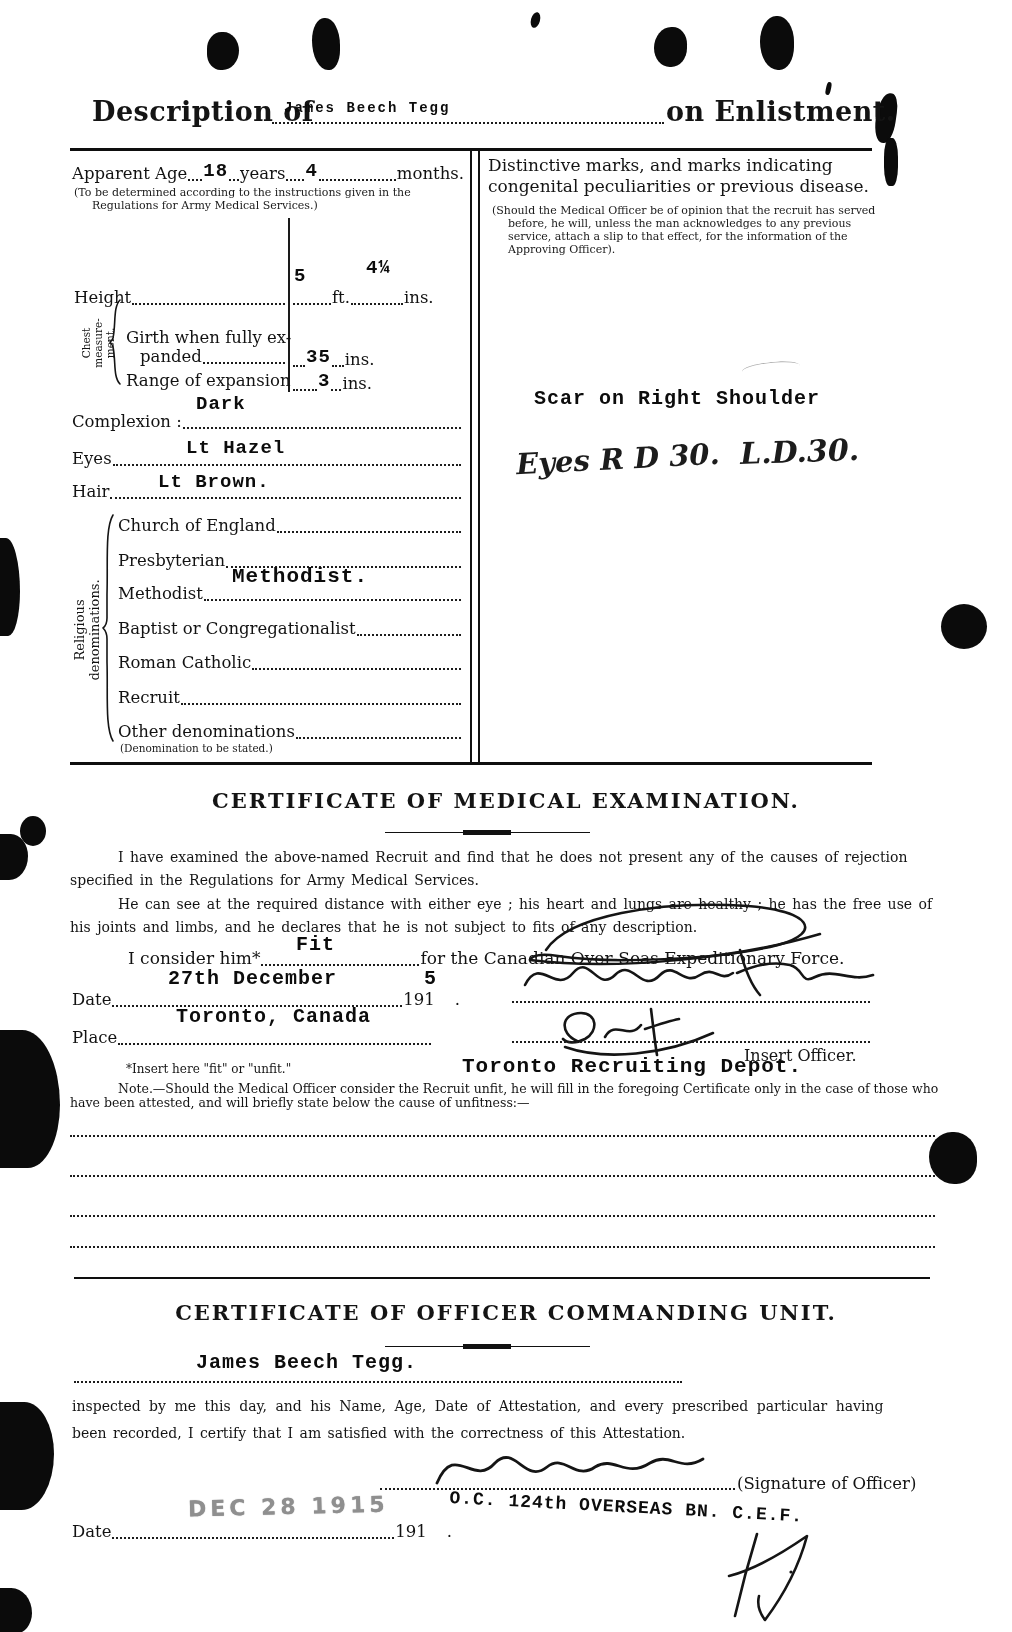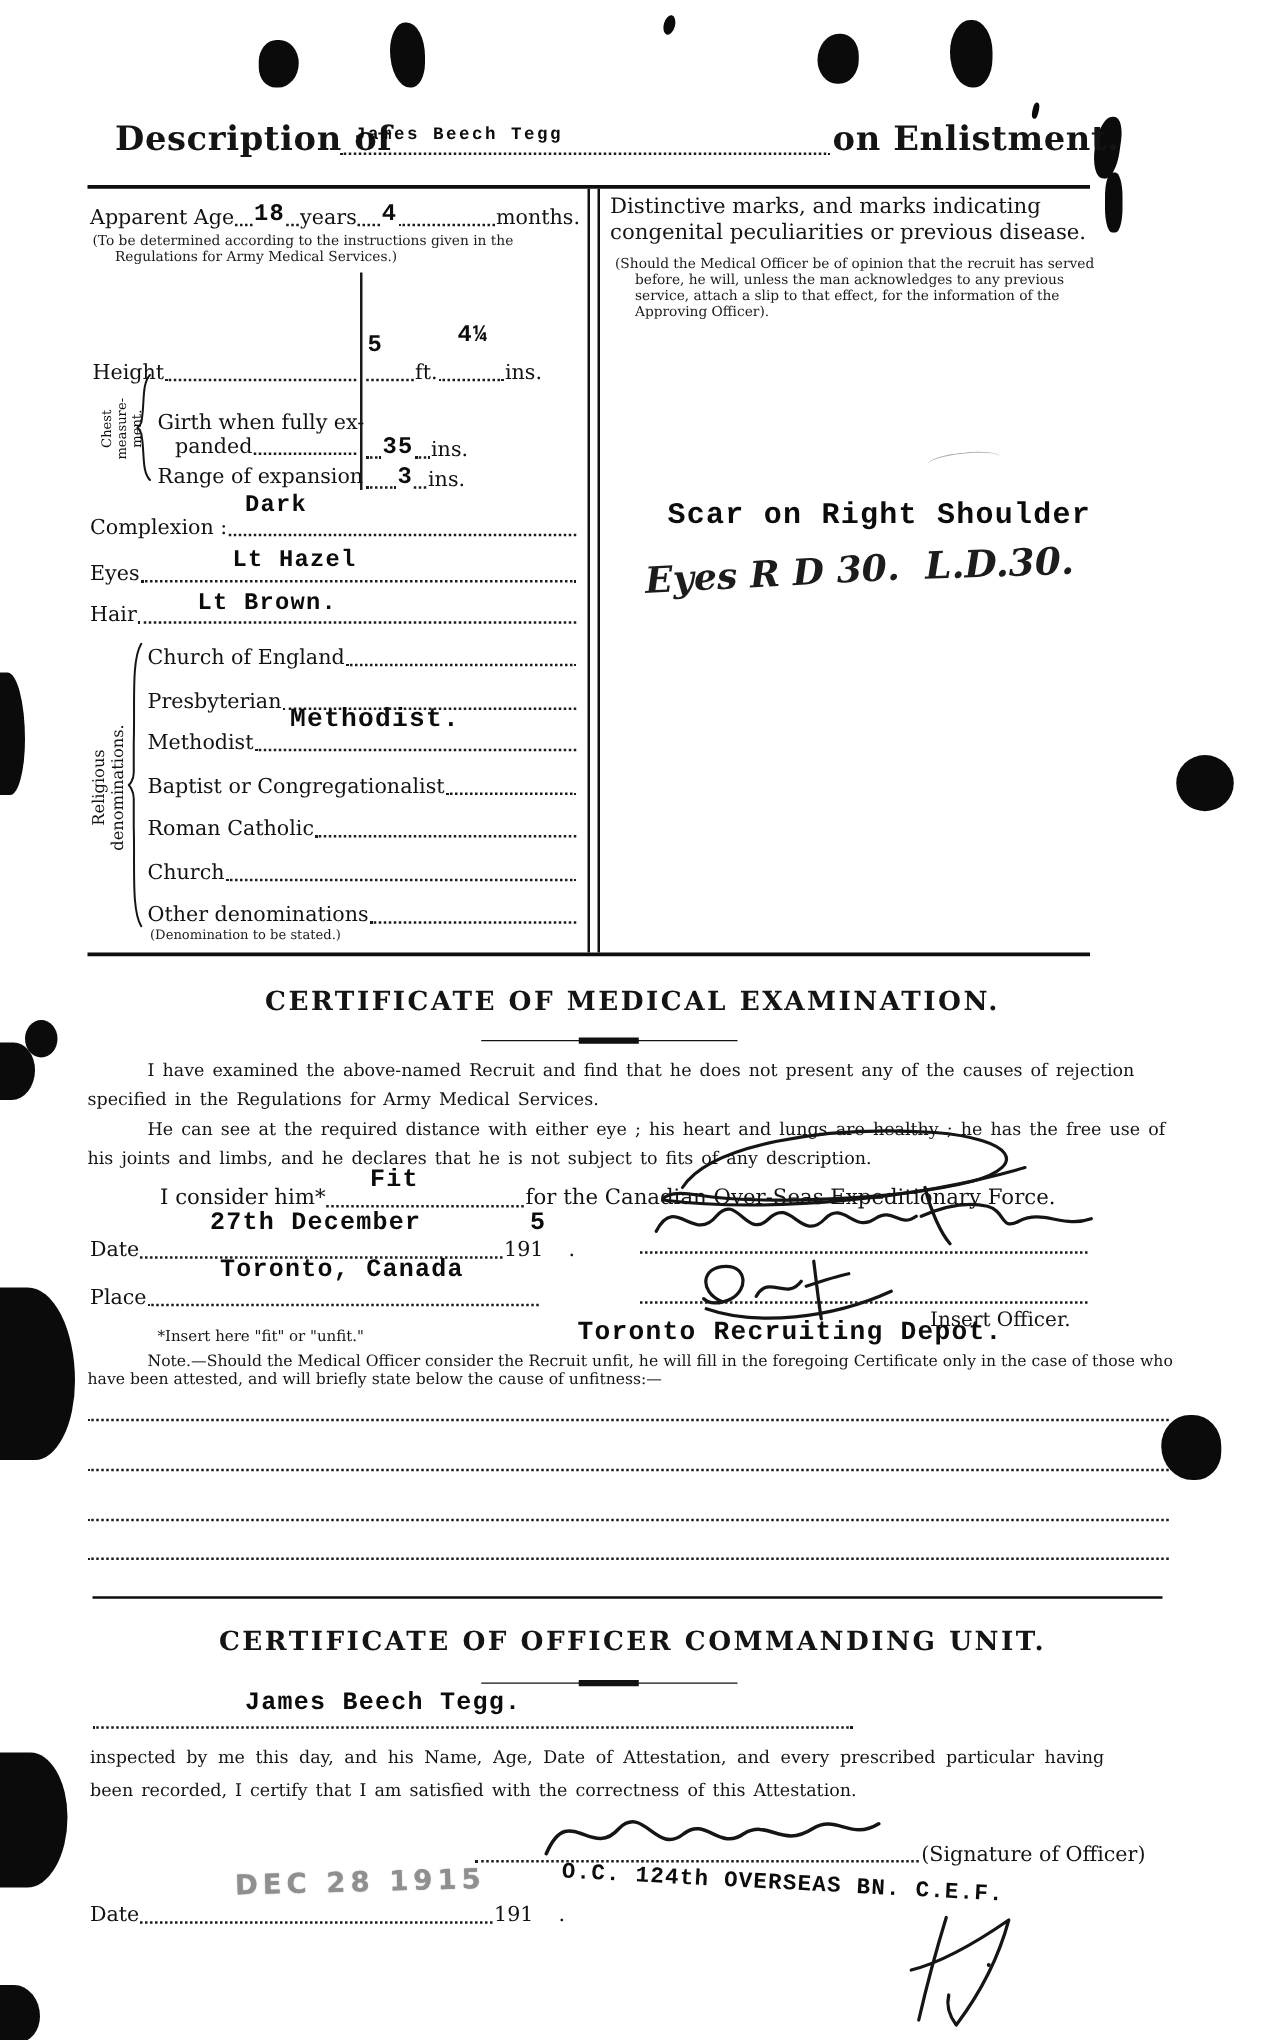--- a/index.html
+++ b/index.html
@@ -147,33 +147,33 @@
   </div>
   <div class="abs row" style="left:118px;top:619px;width:344px;">
     <span class="lbl">Baptist or Congregationalist</span>
       <span class="dots fill"></span>
   </div>
   <div class="abs row" style="left:118px;top:653px;width:344px;">
     <span class="lbl">Roman Catholic</span>
       <span class="dots fill"></span>
   </div>
   <div class="abs row" style="left:118px;top:688px;width:344px;">
-    <span class="lbl">Church</span>
+    <span class="lbl">Recruit</span>
       <span class="dots fill"></span>
   </div>
   <div class="abs row" style="left:118px;top:722px;width:344px;">
     <span class="lbl">Other denominations</span>
       <span class="dots fill"></span>
   </div>
   <div class="abs small-note" style="left:120px;top:742px;font-size:10.5px;">(Denomination to be stated.)</div>
 
   <div class="abs serif" style="left:488px;top:155px;width:384px;font-size:17px;line-height:21px;">Distinctive marks, and marks indicating congenital peculiarities or previous disease.</div>
   <div class="abs small-note" style="left:492px;top:204px;width:378px;padding-left:16px;text-indent:-16px;line-height:13px;">(Should the Medical Officer be of opinion that the recruit has served before, he will, unless the man acknowledges to any previous service, attach a slip to that effect, for the information of the Approving Officer).</div>
   <div class="abs" style="left:742px;top:362px;width:58px;height:12px;border-top:1px solid #b0b0b0;border-radius:50%;transform:rotate(-6deg);"></div>
-  <div class="abs typed val" style="left:534px;top:388px;font-size:24px;margin-top:12px;">Scar on Right Shoulder</div>
+  <div class="abs typed val" style="left:534px;top:388px;font-size:20px;">Scar on Right Shoulder</div>
   <div class="abs hw" style="left:516px;top:442px;font-size:29px;transform:rotate(-3deg);">Eyes R D 30.</div>
   <div class="abs hw" style="left:740px;top:434px;font-size:30px;transform:rotate(-2deg);">L.D.30.</div>
 
   <div class="abs serif cert-title" style="top:788px;">CERTIFICATE OF MEDICAL EXAMINATION.</div>
   <div class="abs" style="left:385px;top:832px;width:205px;">
     <div class="sdiv-ln"></div>
       <div class="sdiv-th" style="left:78px;"></div>
   </div>
   <div class="abs serif body17" style="left:70px;top:846px;width:868px;text-indent:48px;">I have examined the above-named Recruit and find that he does not present any of the causes of rejection specified in the Regulations for Army Medical Services.</div>
   <div class="abs serif body17" style="left:70px;top:893px;width:868px;text-indent:48px;">He can see at the required distance with either eye ; his heart and lungs are healthy ; he has the free use of his joints and limbs, and he declares that he is not subject to fits of any description.</div>

